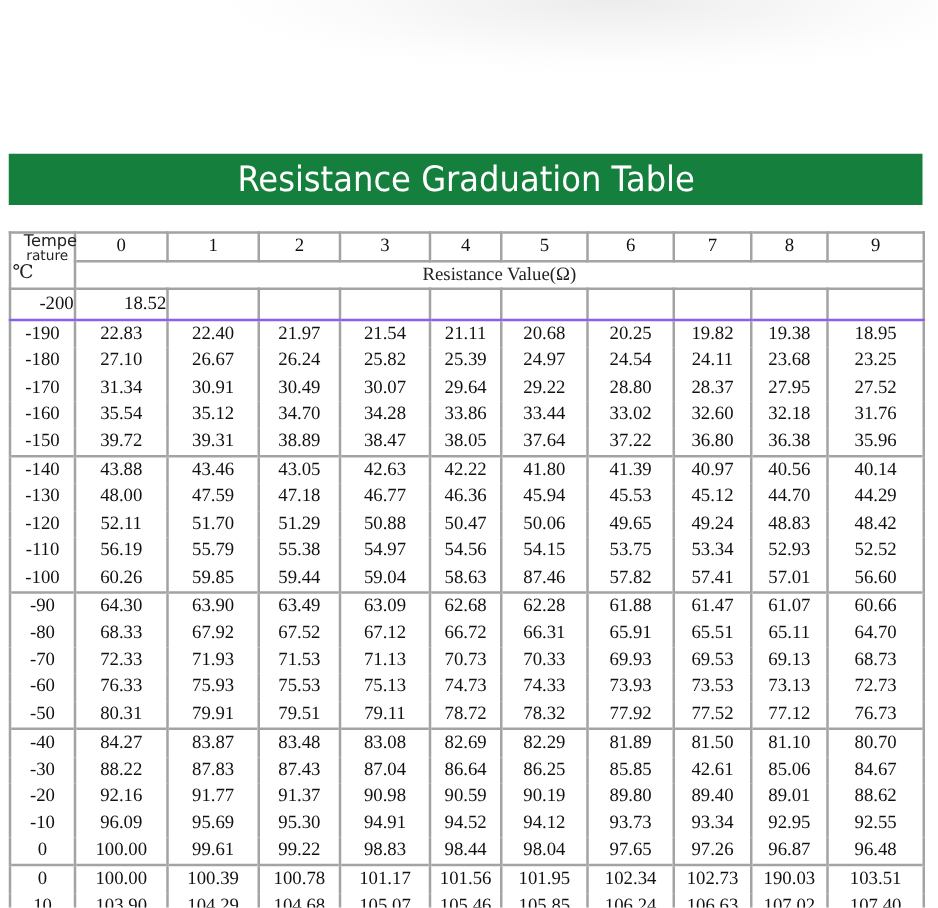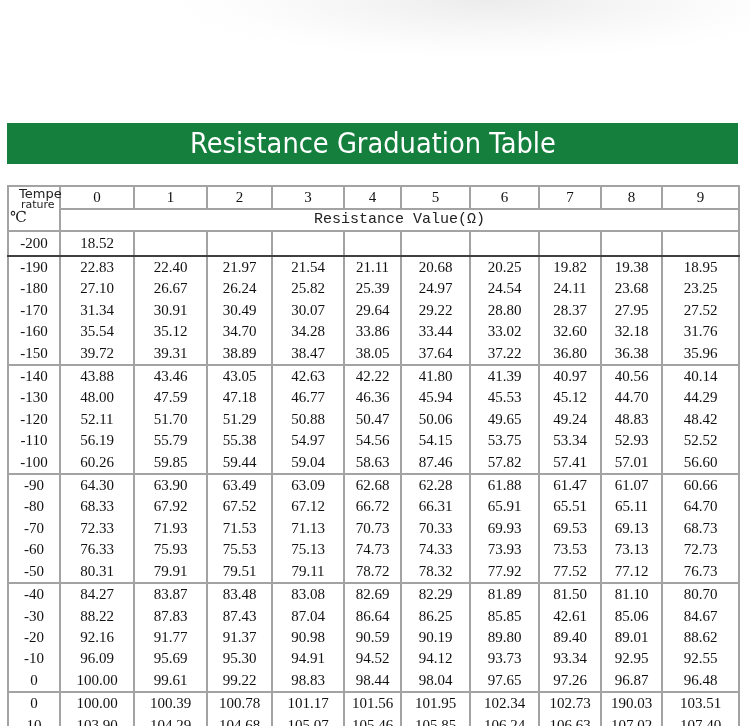--- a/index.html
+++ b/index.html
@@ -68,23 +68,24 @@
     }
     table.grad tr.sub td {
       border-bottom: 2px solid #a3a3a3;
       height: 20px;
       line-height: 20px;
     }
     table.grad tr.grp-start td {
       border-top: 2px solid #a3a3a3;
     }
     table.grad tr.single td {
-      border-bottom: 2px solid #404040;
+      border-bottom: 2px solid #8b5cf6;
       height: 23px;
       line-height: 23px;
+      text-align: right;
     }
     table.grad tr.single td.empty {
       border-left: 2px solid #a3a3a3;
     }
     .temp-head {
       position: relative;
       font-family: "DejaVu Sans", sans-serif;
     }
     .temp-head .t1 {
       position: absolute;
@@ -105,21 +106,21 @@
     .temp-head .t3 {
       position: absolute;
       left: 1px;
       top: 22px;
       font-size: 15px;
       line-height: 16px;
       color: #222;
       font-family: "DejaVu Serif", serif;
     }
     .res-label {
-      font-family: Liberation Mono, monospace;
+      font-family: Liberation Serif, serif;
       font-size: 15px !important;
       color: #222 !important;
     }
     col.c0 { width: 52px; }
     col.c1 { width: 74px; }
     col.c2 { width: 73px; }
     col.c3 { width: 65px; }
     col.c4 { width: 72px; }
     col.c5 { width: 57px; }
     col.c6 { width: 69px; }

